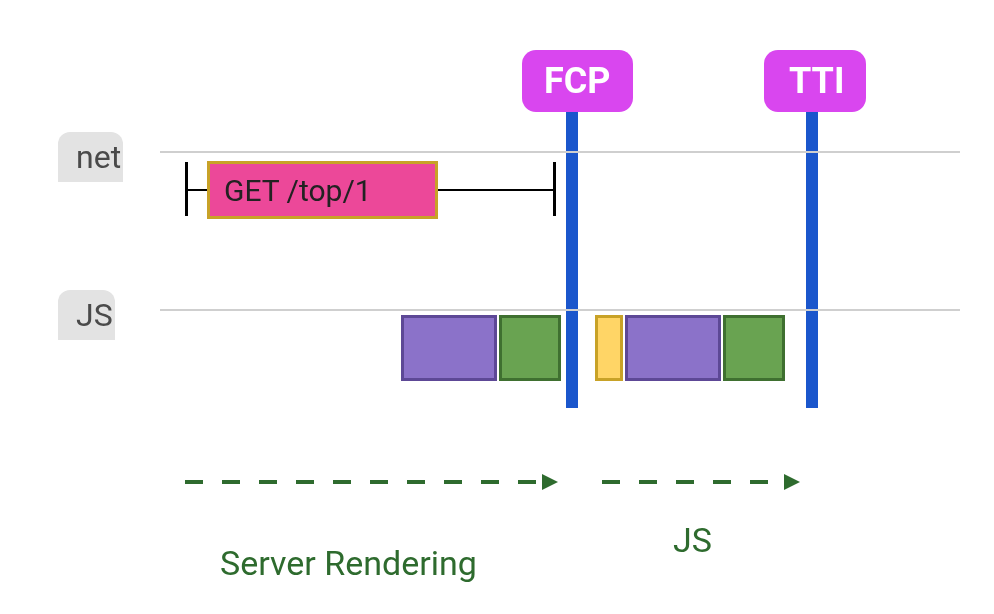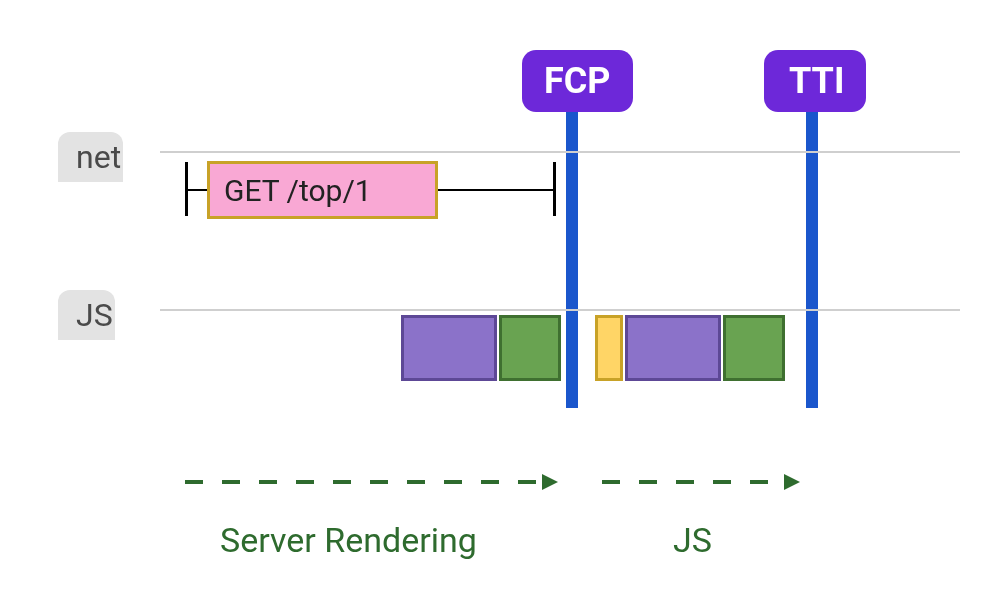--- a/index.html
+++ b/index.html
@@ -25,35 +25,35 @@
     position: absolute;
     background: #e3e3e3;
     color: #4a4a4a;
     font-size: 32px;
     padding: 6px 2px 6px 18px;
     border-top-left-radius: 12px;
     border-top-right-radius: 12px;
   }
   .badge {
     position: absolute;
-    background: #6d28d9;
+    background: #d946ef;
     color: #fff;
     font-size: 36px;
     font-weight: 700;
     padding: 10px 22px;
     border-radius: 14px;
     text-align: center;
   }
   .vline {
     position: absolute;
     background: #1a56cc;
   }
   .netbar {
     position: absolute;
-    background: #f9a8d4;
+    background: #ec4899;
     border: 3px solid #c8a227;
     font-size: 30px;
     display: flex;
     align-items: center;
     padding-left: 14px;
     color: #222;
   }
   .whisker-line {
     position: absolute;
     height: 0;
@@ -132,21 +132,21 @@
     <div class="dash" style="left:259px; width:18px;"></div>
     <div class="dash" style="left:296px; width:18px;"></div>
     <div class="dash" style="left:333px; width:18px;"></div>
     <div class="dash" style="left:370px; width:18px;"></div>
     <div class="dash" style="left:407px; width:18px;"></div>
     <div class="dash" style="left:444px; width:18px;"></div>
     <div class="dash" style="left:481px; width:18px;"></div>
     <div class="dash" style="left:518px; width:18px;"></div>
     <div class="arrowhead" style="left:542px;"></div>
   </div>
-  <div class="phase-label" style="left:220px; top:520px;">Server Rendering</div>
+  <div class="phase-label" style="left:220px; top:543px;">Server Rendering</div>
 
   <div class="dashrow" style="left:0; top:470px; width:994px;">
     <div class="dash" style="left:602px; width:18px;"></div>
     <div class="dash" style="left:639px; width:18px;"></div>
     <div class="dash" style="left:676px; width:18px;"></div>
     <div class="dash" style="left:713px; width:18px;"></div>
     <div class="dash" style="left:750px; width:18px;"></div>
     <div class="arrowhead" style="left:784px;"></div>
   </div>
   <div class="phase-label" style="left:673px; top:520px;">JS</div>

